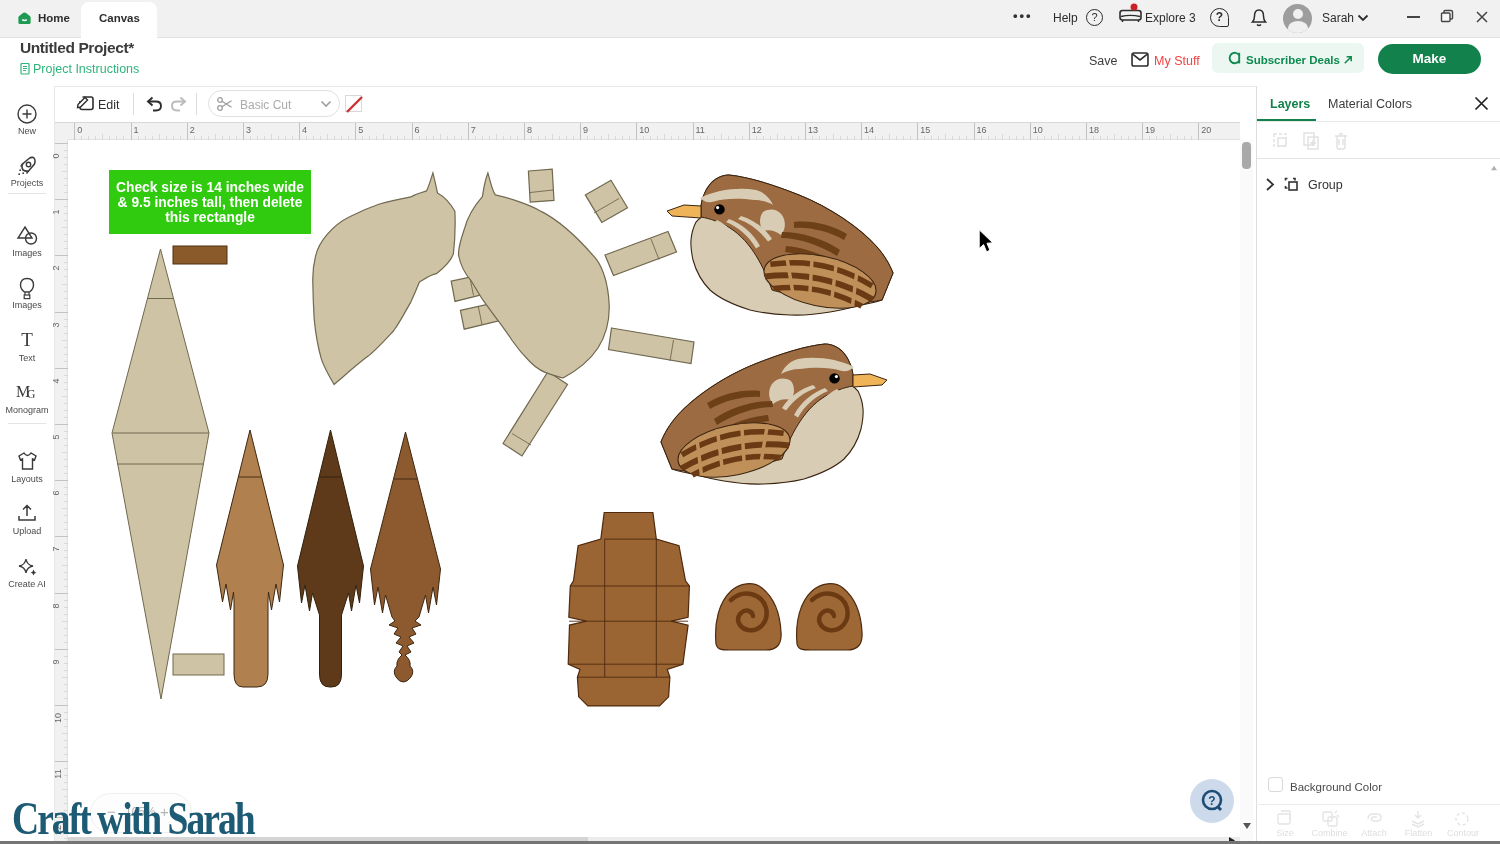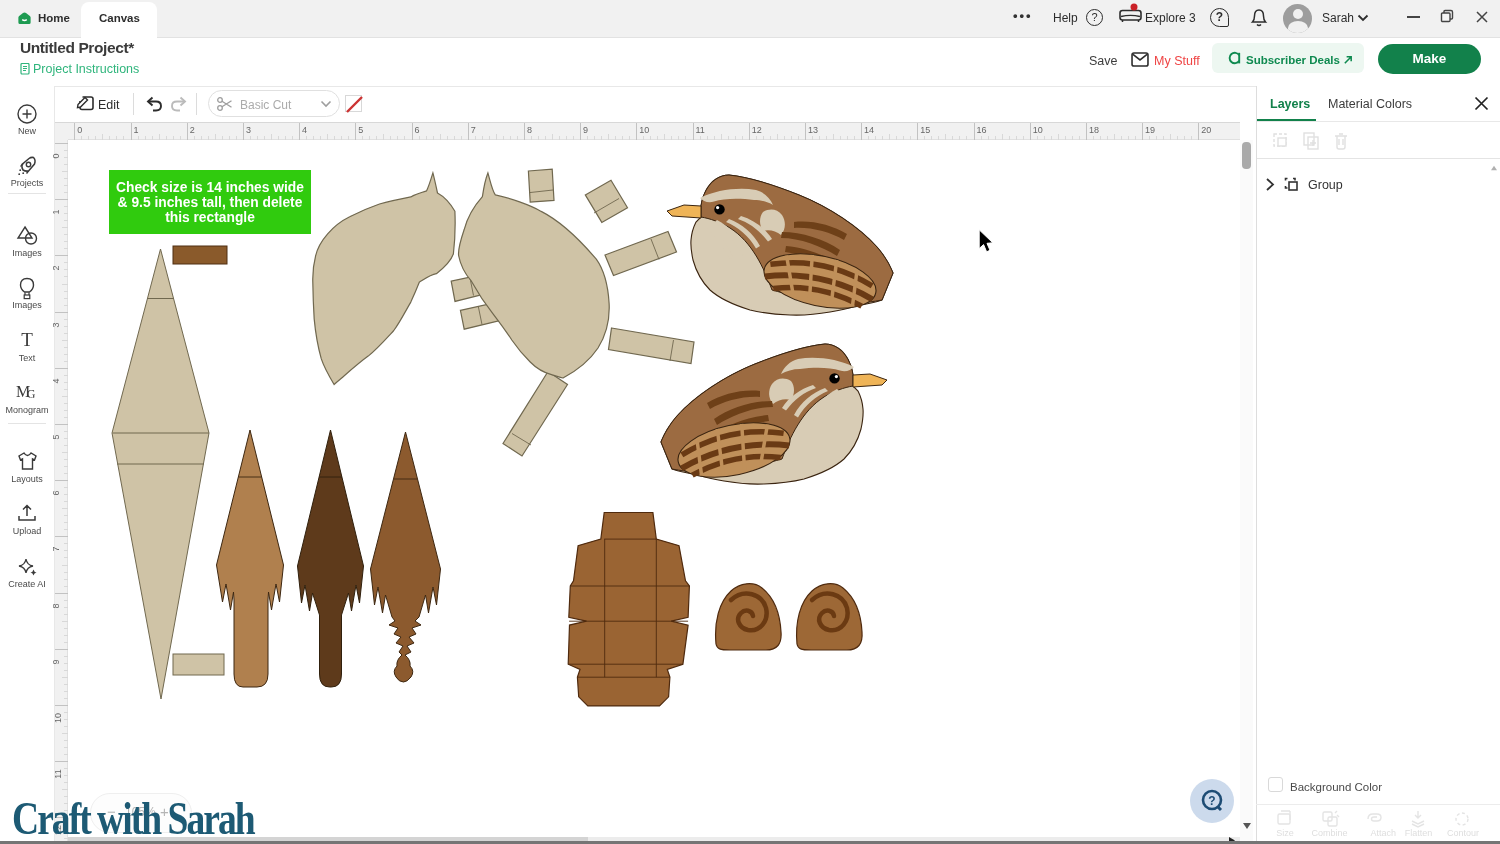--- a/index.html
+++ b/index.html
@@ -659,21 +659,21 @@
         <rect x="8" y="8" width="9" height="9" rx="1.5"></rect>
         <path d="M17 6 l2 2 M17 2 l-2 2"></path>
       </g>
     </svg>
     <div class="abs" style="left:1307.5px;top:828px;width:44px;text-align:center;font-size:9px;color:#dedede;">Combine</div>
     <svg class="abs" style="left:1364px;top:809px" width="20" height="20" viewBox="0 0 20 20">
       <g fill="none" stroke="#e4e4e4" stroke-width="1.4">
         <path d="M4 10 q0 -5 5 -5 h4 q4 0 4 3.5 q0 3.5 -4 3.5 h-3 q-2.5 0 -2.5 -2 q0 -2 2.5 -2 h3"></path>
       </g>
     </svg>
-    <div class="abs" style="left:1352px;top:828px;width:44px;text-align:right;font-size:9px;color:#dedede;">Attach</div>
+    <div class="abs" style="left:1352px;top:828px;width:44px;text-align:center;font-size:9px;color:#dedede;">Attach</div>
     <svg class="abs" style="left:1408.5px;top:809px" width="20" height="20" viewBox="0 0 20 20">
       <g fill="none" stroke="#e4e4e4" stroke-width="1.4">
         <path d="M9 2 v7 M6 6 l3 3 l3 -3 M3 12 l6 3 l6 -3 M3 15 l6 3 l6 -3"></path>
       </g>
     </svg>
     <div class="abs" style="left:1396.5px;top:828px;width:44px;text-align:center;font-size:9px;color:#dedede;">Flatten</div>
     <svg class="abs" style="left:1453px;top:809px" width="20" height="20" viewBox="0 0 20 20">
       <g fill="none" stroke="#e4e4e4" stroke-width="1.4">
         <circle cx="9" cy="10" r="6" stroke-dasharray="3 2.5"></circle>
       </g>

